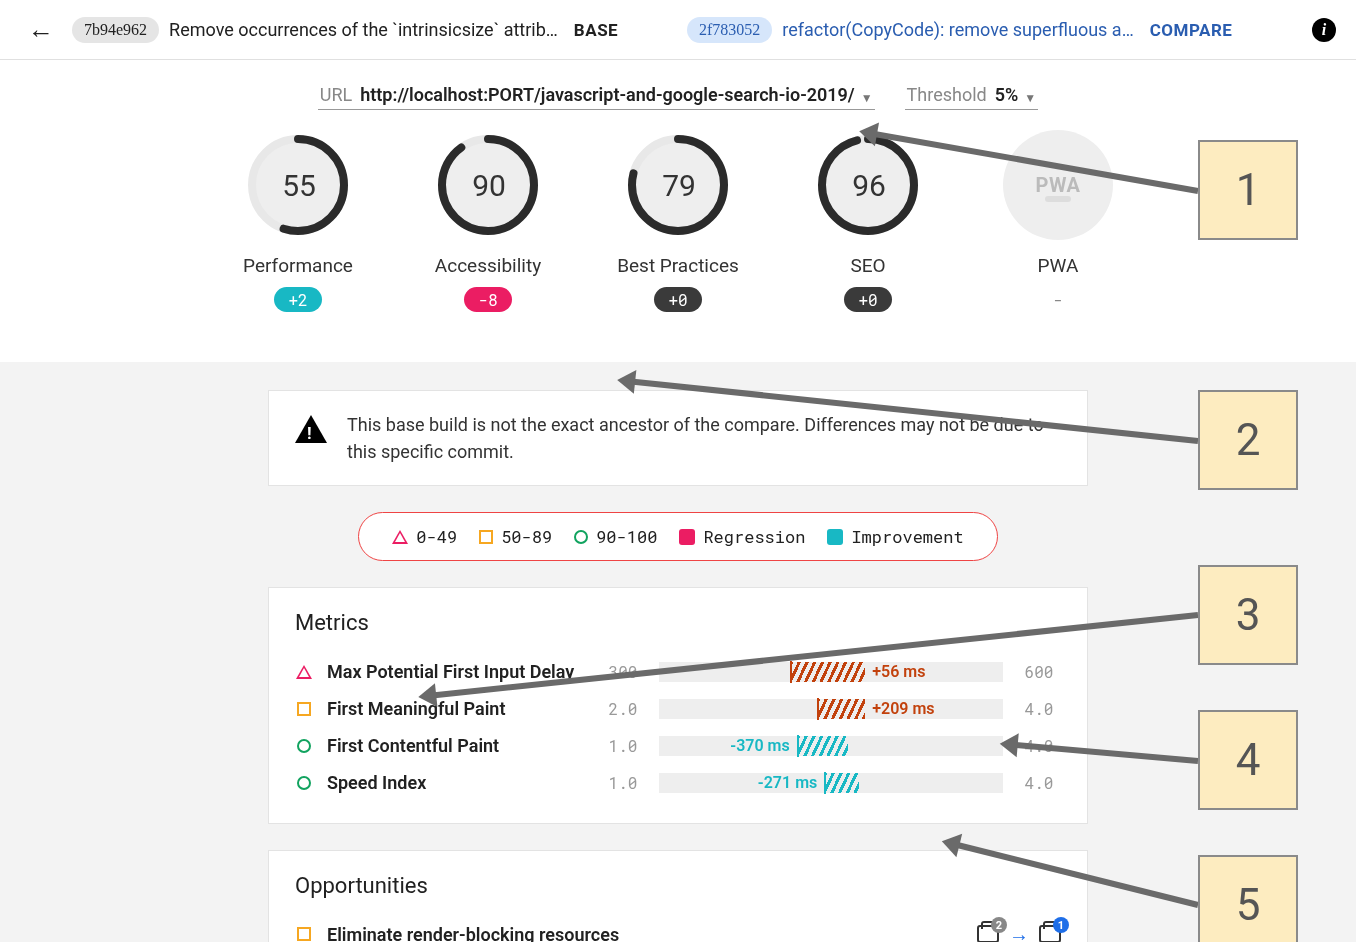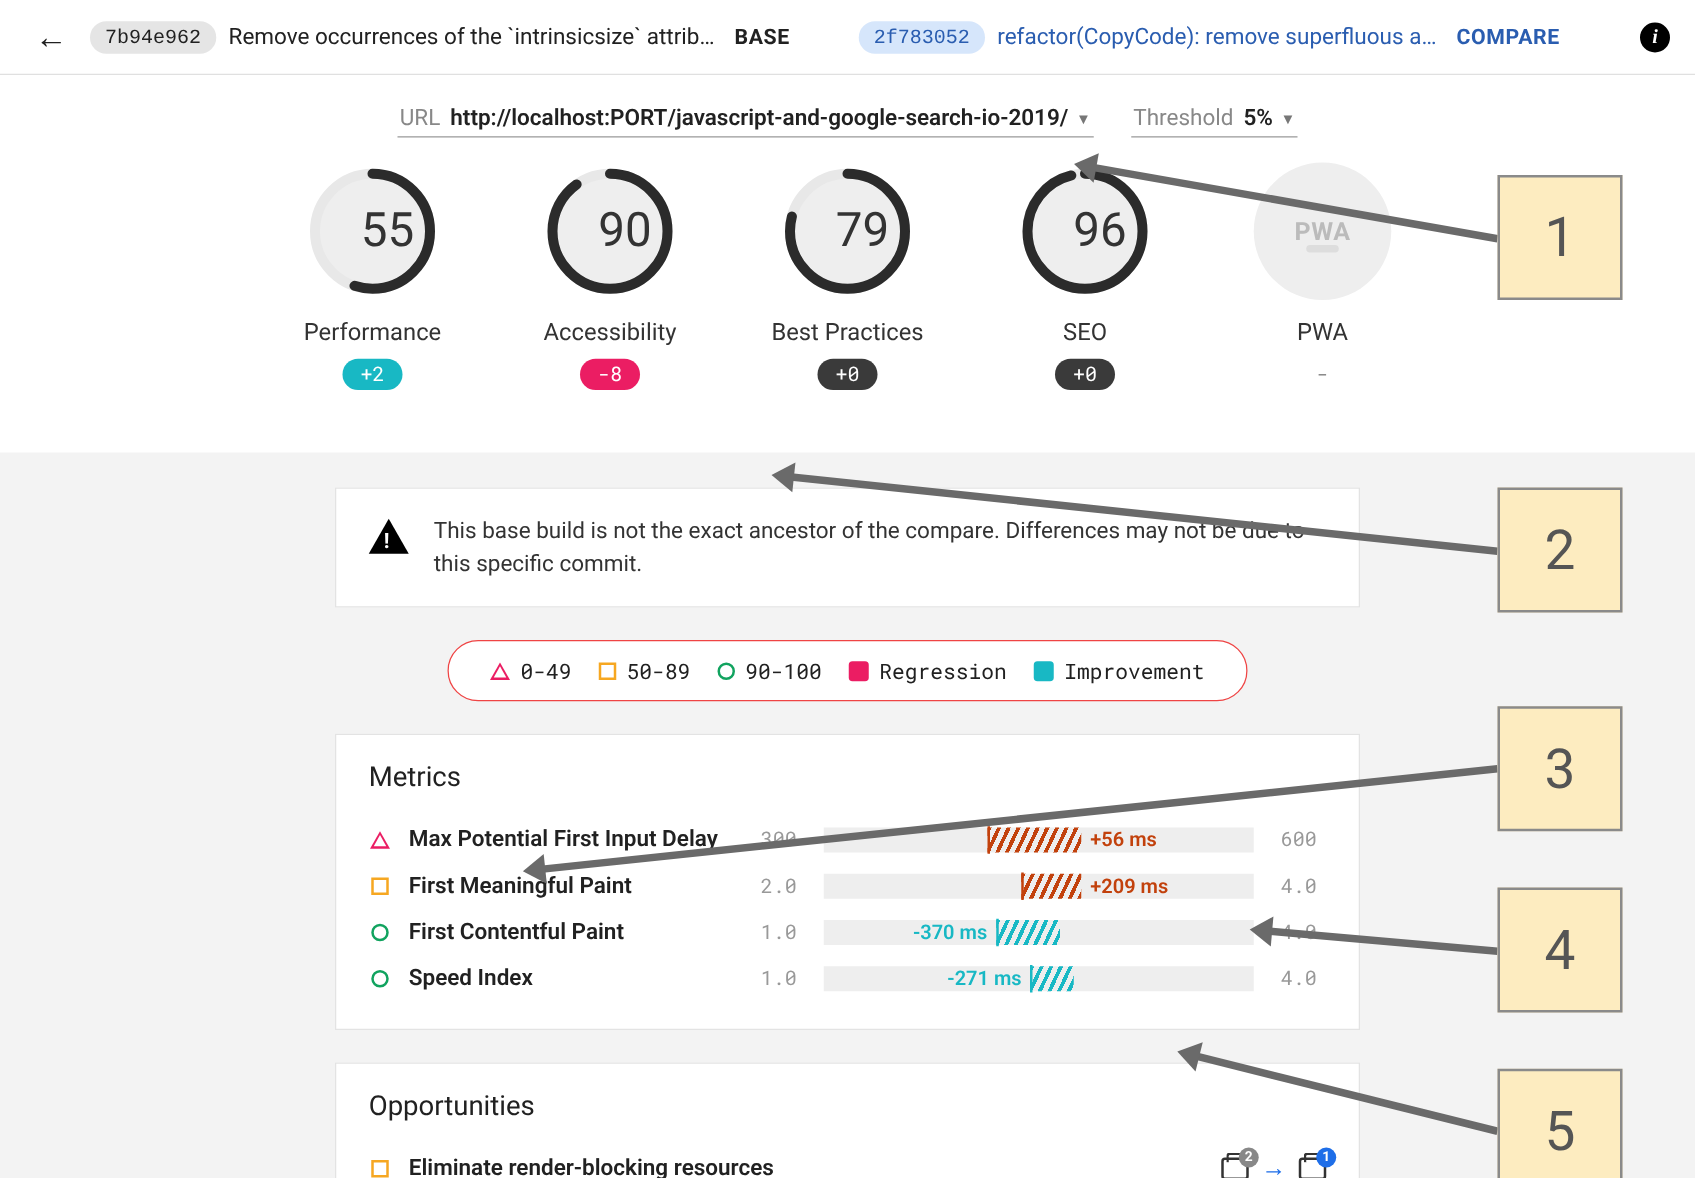--- a/index.html
+++ b/index.html
@@ -1,41 +1,41 @@
 <!DOCTYPE html>
 <html><head>
 <meta charset="utf-8">
 <style>
   * { box-sizing: border-box; margin: 0; padding: 0; }
   body { font-family: -apple-system, BlinkMacSystemFont, "Segoe UI", Roboto, Arial, sans-serif; background: #fff; color: #212121; width: 1356px; }
   .header { display: flex; align-items: center; padding: 10px 20px; border-bottom: 1px solid #e0e0e0; gap: 10px; }
   .back-arrow { font-size: 26px; cursor: pointer; padding: 4px 8px; }
   .commit-pill { display: inline-flex; align-items: center; gap: 10px; flex: 1; min-width: 0; }
-  .hash { font-family: Liberation Mono, monospace; background: #e5e5e5; border-radius: 14px; padding: 4px 12px; font-size: 16px; }
+  .hash { font-family: Liberation Serif, serif; background: #e5e5e5; border-radius: 14px; padding: 4px 12px; font-size: 16px; }
   .hash.blue { background: #d6e6fb; color: #2a5db0; }
   .commit-msg { white-space: nowrap; overflow: hidden; text-overflow: ellipsis; font-size: 18px; }
   .commit-msg.blue { color: #2a5db0; }
   .commit-tag { font-weight: 700; letter-spacing: 0.5px; font-size: 17px; padding-left: 6px; }
   .commit-tag.blue { color: #2a5db0; }
   .info-icon { width: 24px; height: 24px; border-radius: 50%; background: #000; color: #fff; display:flex; align-items:center; justify-content:center; font-weight:700; font-style: italic; font-family: serif; font-size: 16px; margin-left: 10px; flex-shrink:0; }
 
   .content { max-width: 1020px; margin: 0 auto; padding: 20px 0 40px 0; position: relative; }
   .url-row { display: flex; align-items: flex-end; gap: 30px; justify-content: center; margin-bottom: 20px; }
   .url-label, .thresh-label { color: #888; font-size: 18px; margin-right: 8px; }
-  .url-field { border-bottom: 1px solid #999; padding: 4px 2px; display: inline-flex; align-items: center; }
+  .url-field { border-bottom: 1px solid #999; padding: 4px 2px; display: inline-flex; align-items: flex-end; }
   .url-value { font-weight: 600; font-size: 18px; }
   .caret { font-size: 12px; color: #777; margin-left: 6px; }
 
   .gauges { display: flex; justify-content: center; gap: 50px; margin: 20px 0 10px 0; }
   .gauge-col { display:flex; flex-direction: column; align-items: center; width: 140px; }
   .gauge { width: 110px; height: 110px; position: relative; }
   .gauge svg { width: 110px; height: 110px; transform: rotate(-90deg); }
   .gauge .bg { fill: none; stroke: #e8e8e8; stroke-width: 8; }
   .gauge .arc { fill: none; stroke: #2b2b2b; stroke-width: 8; stroke-linecap: round; }
-  .gauge .score { position: absolute; top: 0; left: 12px; width: 100%; height: 100%; display:flex; align-items:center; justify-content:center; font-size: 38px; font-weight: 400; color: #333; }
+  .gauge .score { position: absolute; top: 0; left: 1px; width: 100%; height: 100%; display:flex; align-items:center; justify-content:center; font-size: 30px; font-weight: 400; color: #333; }
   .gauge-inner { position:absolute; top:8px; left:8px; right:8px; bottom:8px; background:#eee; border-radius:50%; z-index:-1; }
   .gauge-label { margin-top: 14px; font-size: 19px; color: #333; }
   .delta-pill { margin-top: 10px; border-radius: 14px; padding: 2px 14px; font-size: 16px; color: #fff; font-family: "Roboto Mono", monospace; }
   .pill-teal { background: #18b8c4; }
   .pill-pink { background: #eb1d63; }
   .pill-dark { background: #3a3a3a; }
   .pill-none { color: #888; background: transparent; }
   .pwa-text { color:#bbb; font-weight:700; font-size:20px; letter-spacing:0.5px; }
   .pwa-dash { width:26px; height:6px; background:#ddd; border-radius:3px; position:absolute; bottom:38px; left:50%; transform:translateX(-50%); }
   .pwa-circle { width:110px; height:110px; border-radius:50%; background:#eee; display:flex; align-items:center; justify-content:center; flex-direction:column; position:relative; }

